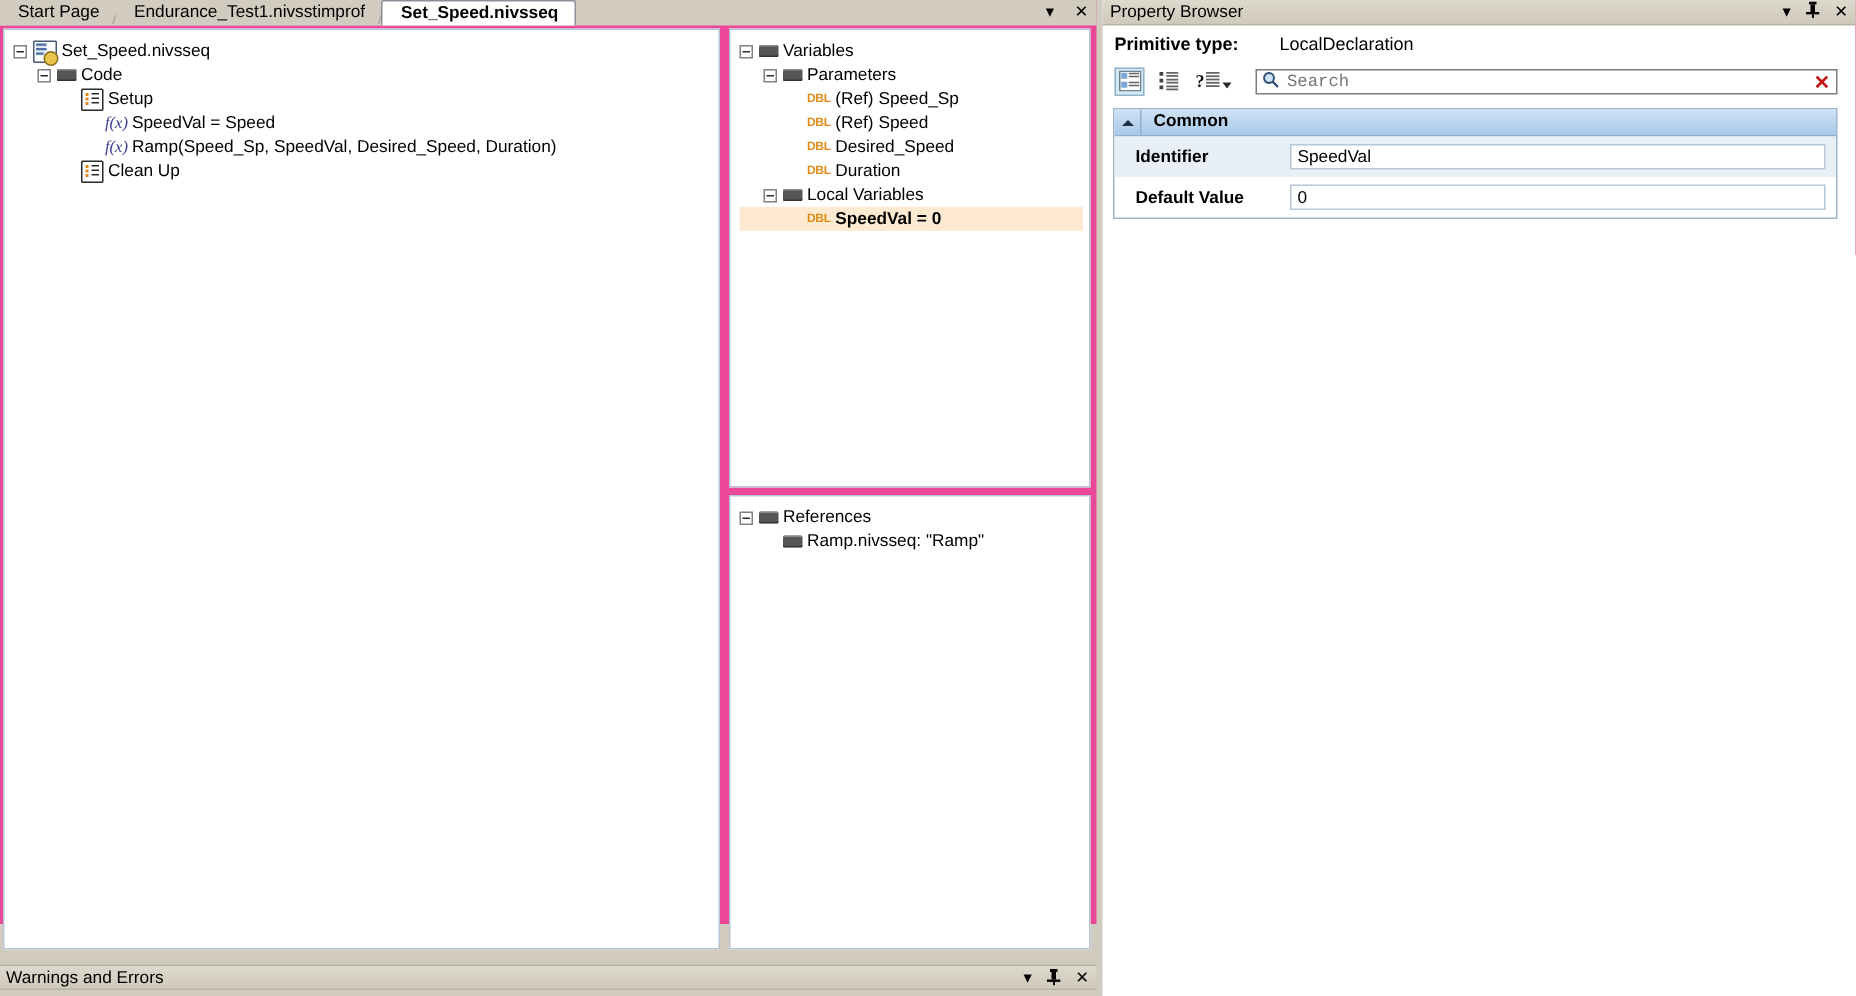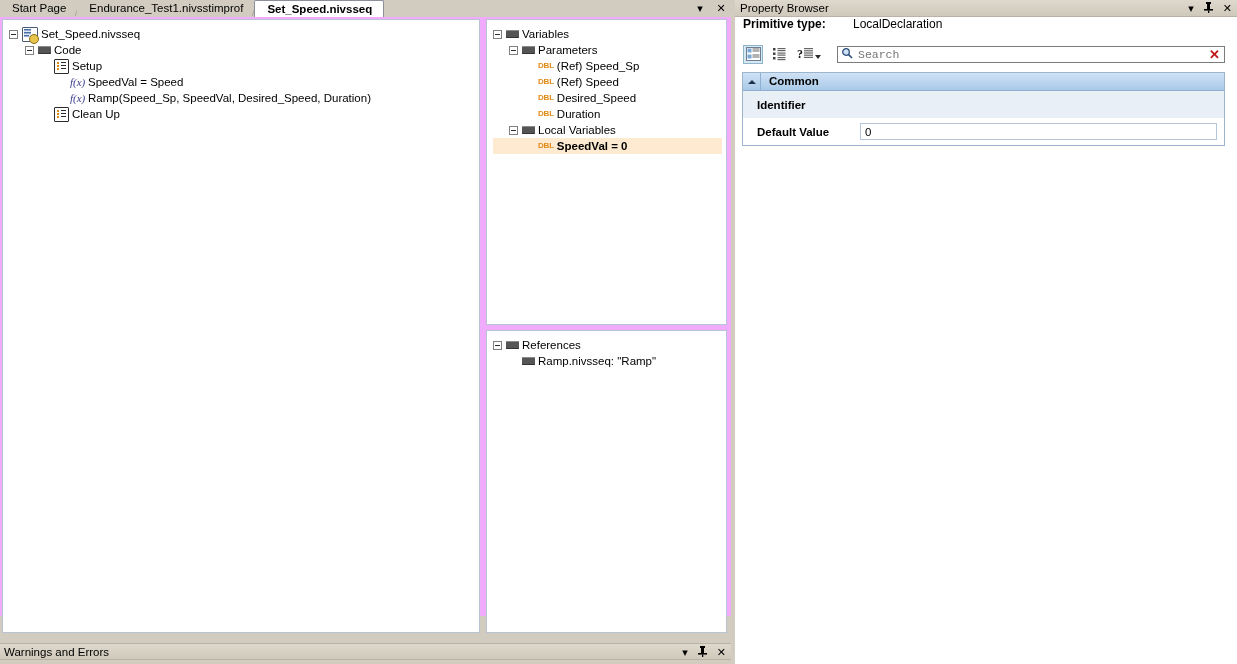--- a/index.html
+++ b/index.html
@@ -12,21 +12,21 @@
     background:#d2ccc0;
   }
   .app{position:relative;width:1237px;height:664px;}
 
   
   .noselect{user-select:none;}
 
   
   .editor-area{
     position:absolute;left:0;top:0;width:731px;height:616px;
-    background:#f0abfc;
+    background:#ec4899;
   }
   .tabwell{
     position:absolute;left:0;top:0;width:731px;height:17px;
     background:#d2ccc0;
   }
   .tabstrip{
     position:absolute;left:0;top:0;height:17px;
     display:flex;align-items:flex-end;
   }
   .tab{
@@ -155,21 +155,21 @@
     padding-left:5px;font-size:11.5px;color:#000;
     position:relative;
   }
   .prop-title-btns{
     position:absolute;right:5px;top:0;height:16px;
     display:flex;align-items:center;gap:10px;
   }
   .ptbtn{font-size:11px;line-height:1;cursor:default;color:#000;}
 
   .prim-row{
-    height:24px;display:flex;align-items:flex-start;
+    height:24px;display:flex;align-items:center;
     padding-left:8px;font-size:12px;
   }
   .prim-label{font-weight:bold;width:110px;}
   .prim-value{color:#000;}
 
   .ptoolbar{
     height:26px;display:flex;align-items:center;padding-left:8px;gap:6px;
   }
   .tbtn{
     width:20px;height:19px;display:flex;align-items:center;justify-content:center;
@@ -468,20 +468,21 @@
     <div class="grid">
       <div class="grid-head">
         <div class="tri">
             <i></i>
           </div>
         <div class="htxt">Common</div>
       </div>
       <div id="propRows">
           <div class="grow alt">
             <div class="gl">Identifier</div>
+            <div class="gv"><input type="text" value="SpeedVal" style=""></div>
           </div>
           <div class="grow">
             <div class="gl">Default Value</div>
             <div class="gv"><input type="text" value="0" style=""></div>
           </div>
         </div>
     </div>
   </div>
 
 </div>

